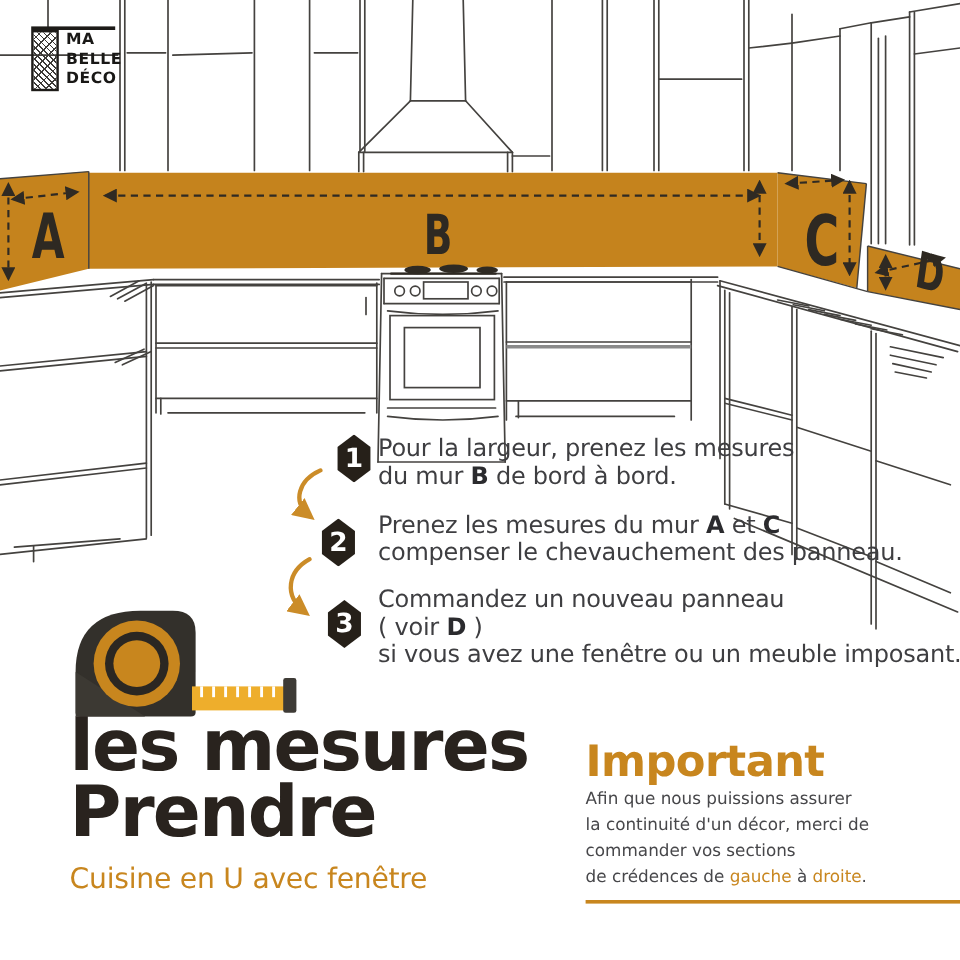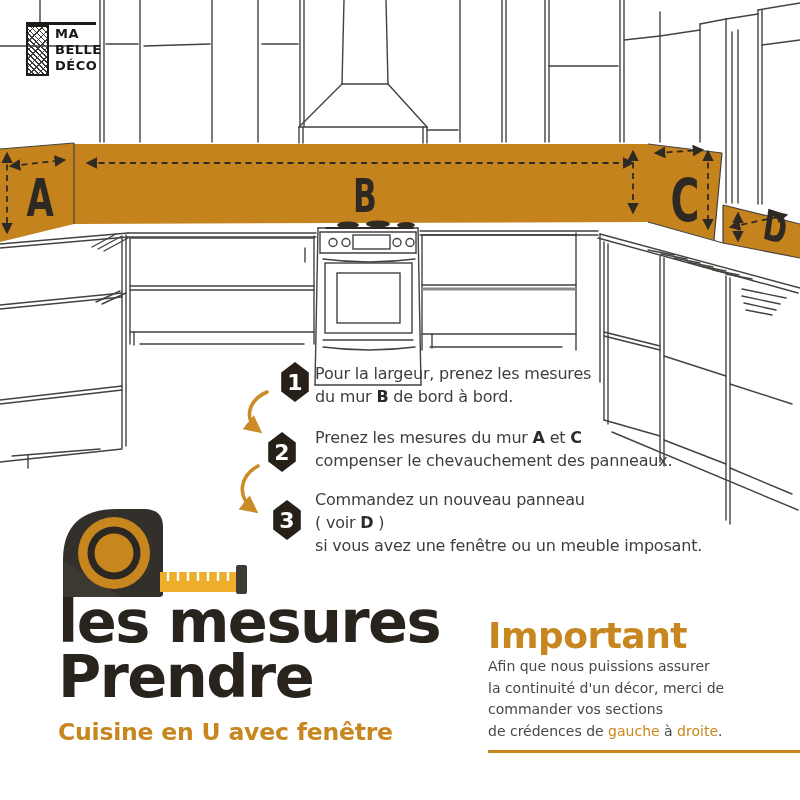--- a/index.html
+++ b/index.html
@@ -23,30 +23,30 @@
   .letter-c{left:664px;top:172px;font-size:58px;}
   .letter-d{left:755px;top:207px;font-size:42px;transform:scaleX(.68) rotate(12deg);}
 
   
   .hex{width:30px;height:40px;background:#262019;color:#fff;font-weight:bold;font-size:22px;
        clip-path:polygon(50% 0%,96% 26%,96% 74%,50% 100%,4% 74%,4% 26%);
        display:flex;align-items:center;justify-content:center;}
   .hex1{left:280px;top:362px;}
   .hex2{left:267px;top:432px;}
   .hex3{left:272px;top:500px;}
-  .step-text{font-size:16px;line-height:23px;color:#3E3E41;letter-spacing:-.2px;white-space:nowrap;}
+  .step-text{font-size:20px;line-height:23px;color:#3E3E41;letter-spacing:-.2px;white-space:nowrap;}
   .step-text b{color:#2B2B2E;}
   .step1{left:315px;top:362px;}
   .step2{left:315px;top:426px;}
   .step3{left:315px;top:488px;}
 
   
   .title-block{left:58px;top:594px;}
   .title-line{font-size:59px;line-height:55px;font-weight:800;color:#29231E;letter-spacing:-1.5px;}
-  .subtitle{margin-top:14px;font-size:23.5px;font-weight:bold;color:#C8861E;letter-spacing:-.2px;}
+  .subtitle{margin-top:14px;font-size:23.5px;font-weight:normal;color:#C8861E;letter-spacing:-.2px;}
 
   
   .important{left:488px;top:616px;width:312px;text-align:left;}
   .imp-heading{font-size:36px;line-height:40px;font-weight:800;color:#C8861E;letter-spacing:-.5px;padding-right:36px;}
   .imp-line{font-size:14px;line-height:21.5px;color:#47474A;padding-right:36px;white-space:nowrap;}
   .imp-line .accent{color:#C8861E;}
   .imp-rule{margin-top:8px;height:3px;background:#C8861E;width:100%;}
 </style>
 </head>
 <body>
@@ -280,21 +280,21 @@
   <div class="abs hex hex1">1</div>
   <div class="abs hex hex2">2</div>
   <div class="abs hex hex3">3</div>
 
   <div class="abs step-text step1">
     <div><span>Pour la largeur, prenez les mesures</span></div>
     <div><span>du mur </span><b>B</b><span> de bord à bord.</span></div>
   </div>
   <div class="abs step-text step2">
     <div><span>Prenez les mesures du mur </span><b>A</b><span> et </span><b>C</b></div>
-    <div>compenser le chevauchement des panneaux.</div>
+    <div>compenser le chevauchement des panneau.</div>
   </div>
   <div class="abs step-text step3">
     <div>Commandez un nouveau panneau</div>
     <div><span>( voir </span><b>D</b><span> )</span></div>
     <div>si vous avez une fenêtre ou un meuble imposant.</div>
   </div>
 
   <div class="abs title-block">
     <div class="title-line">les mesures</div>
     <div class="title-line">Prendre</div>

